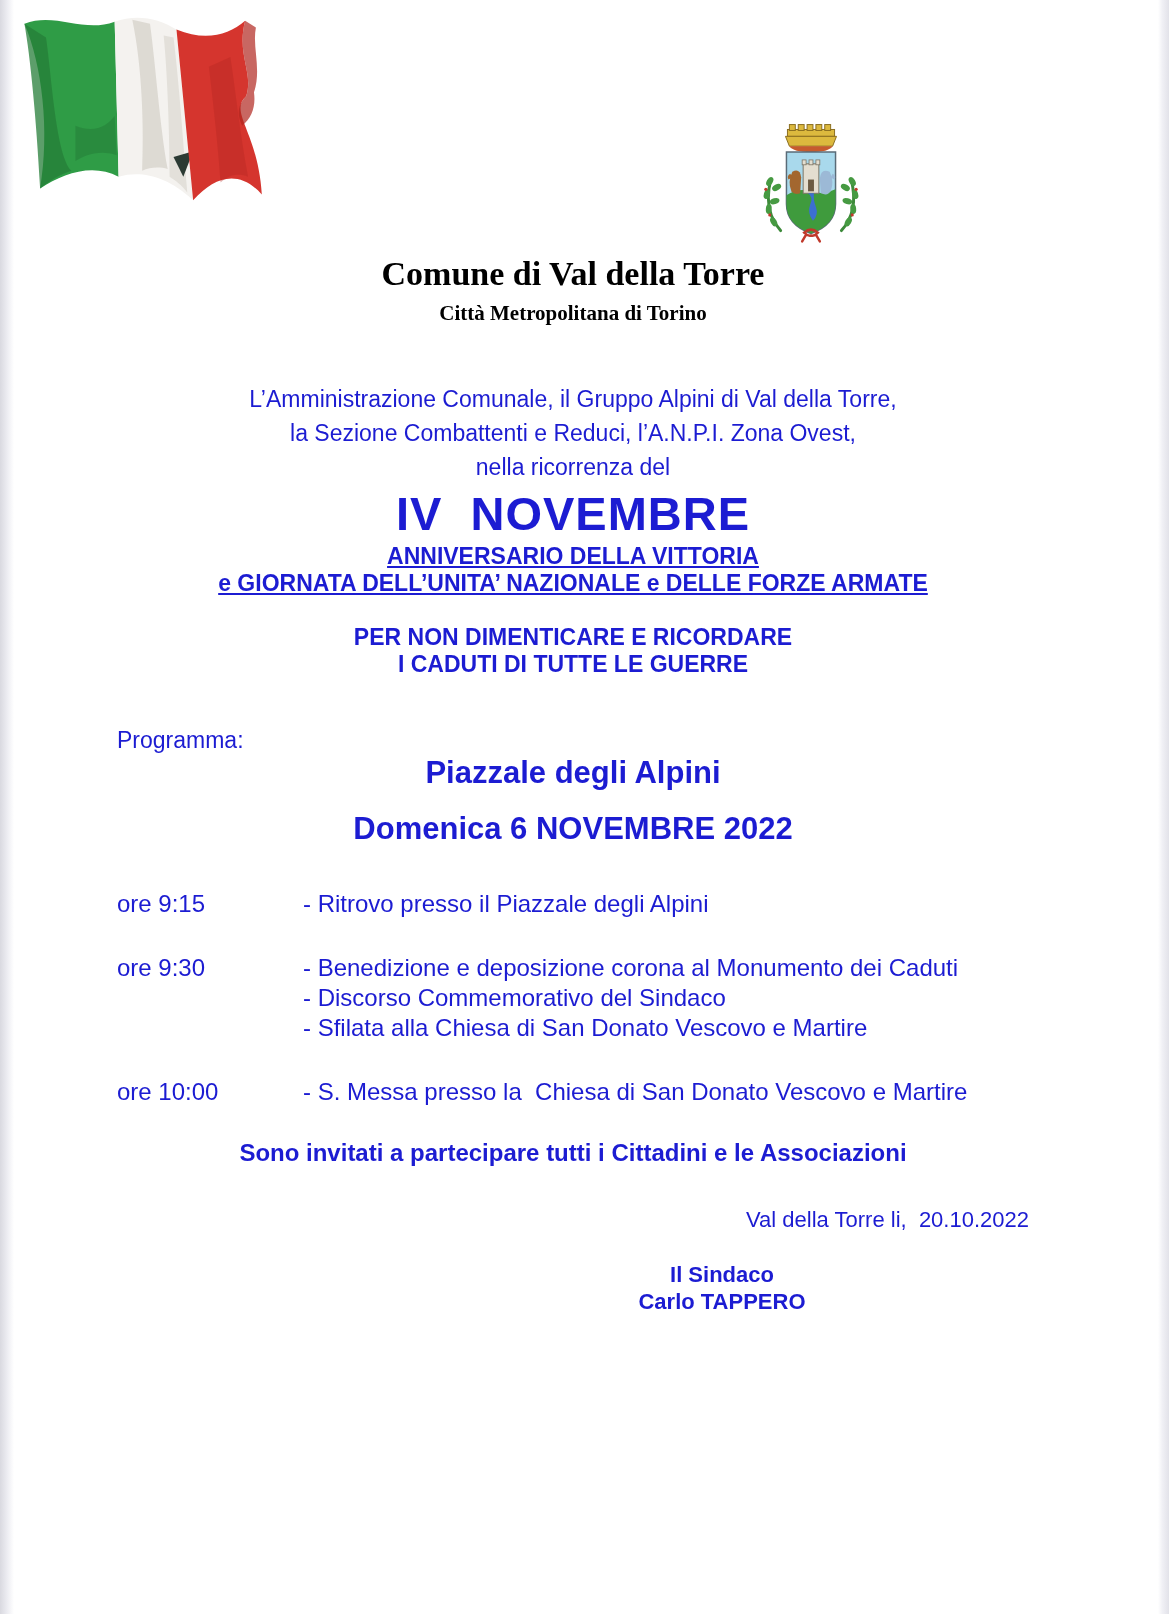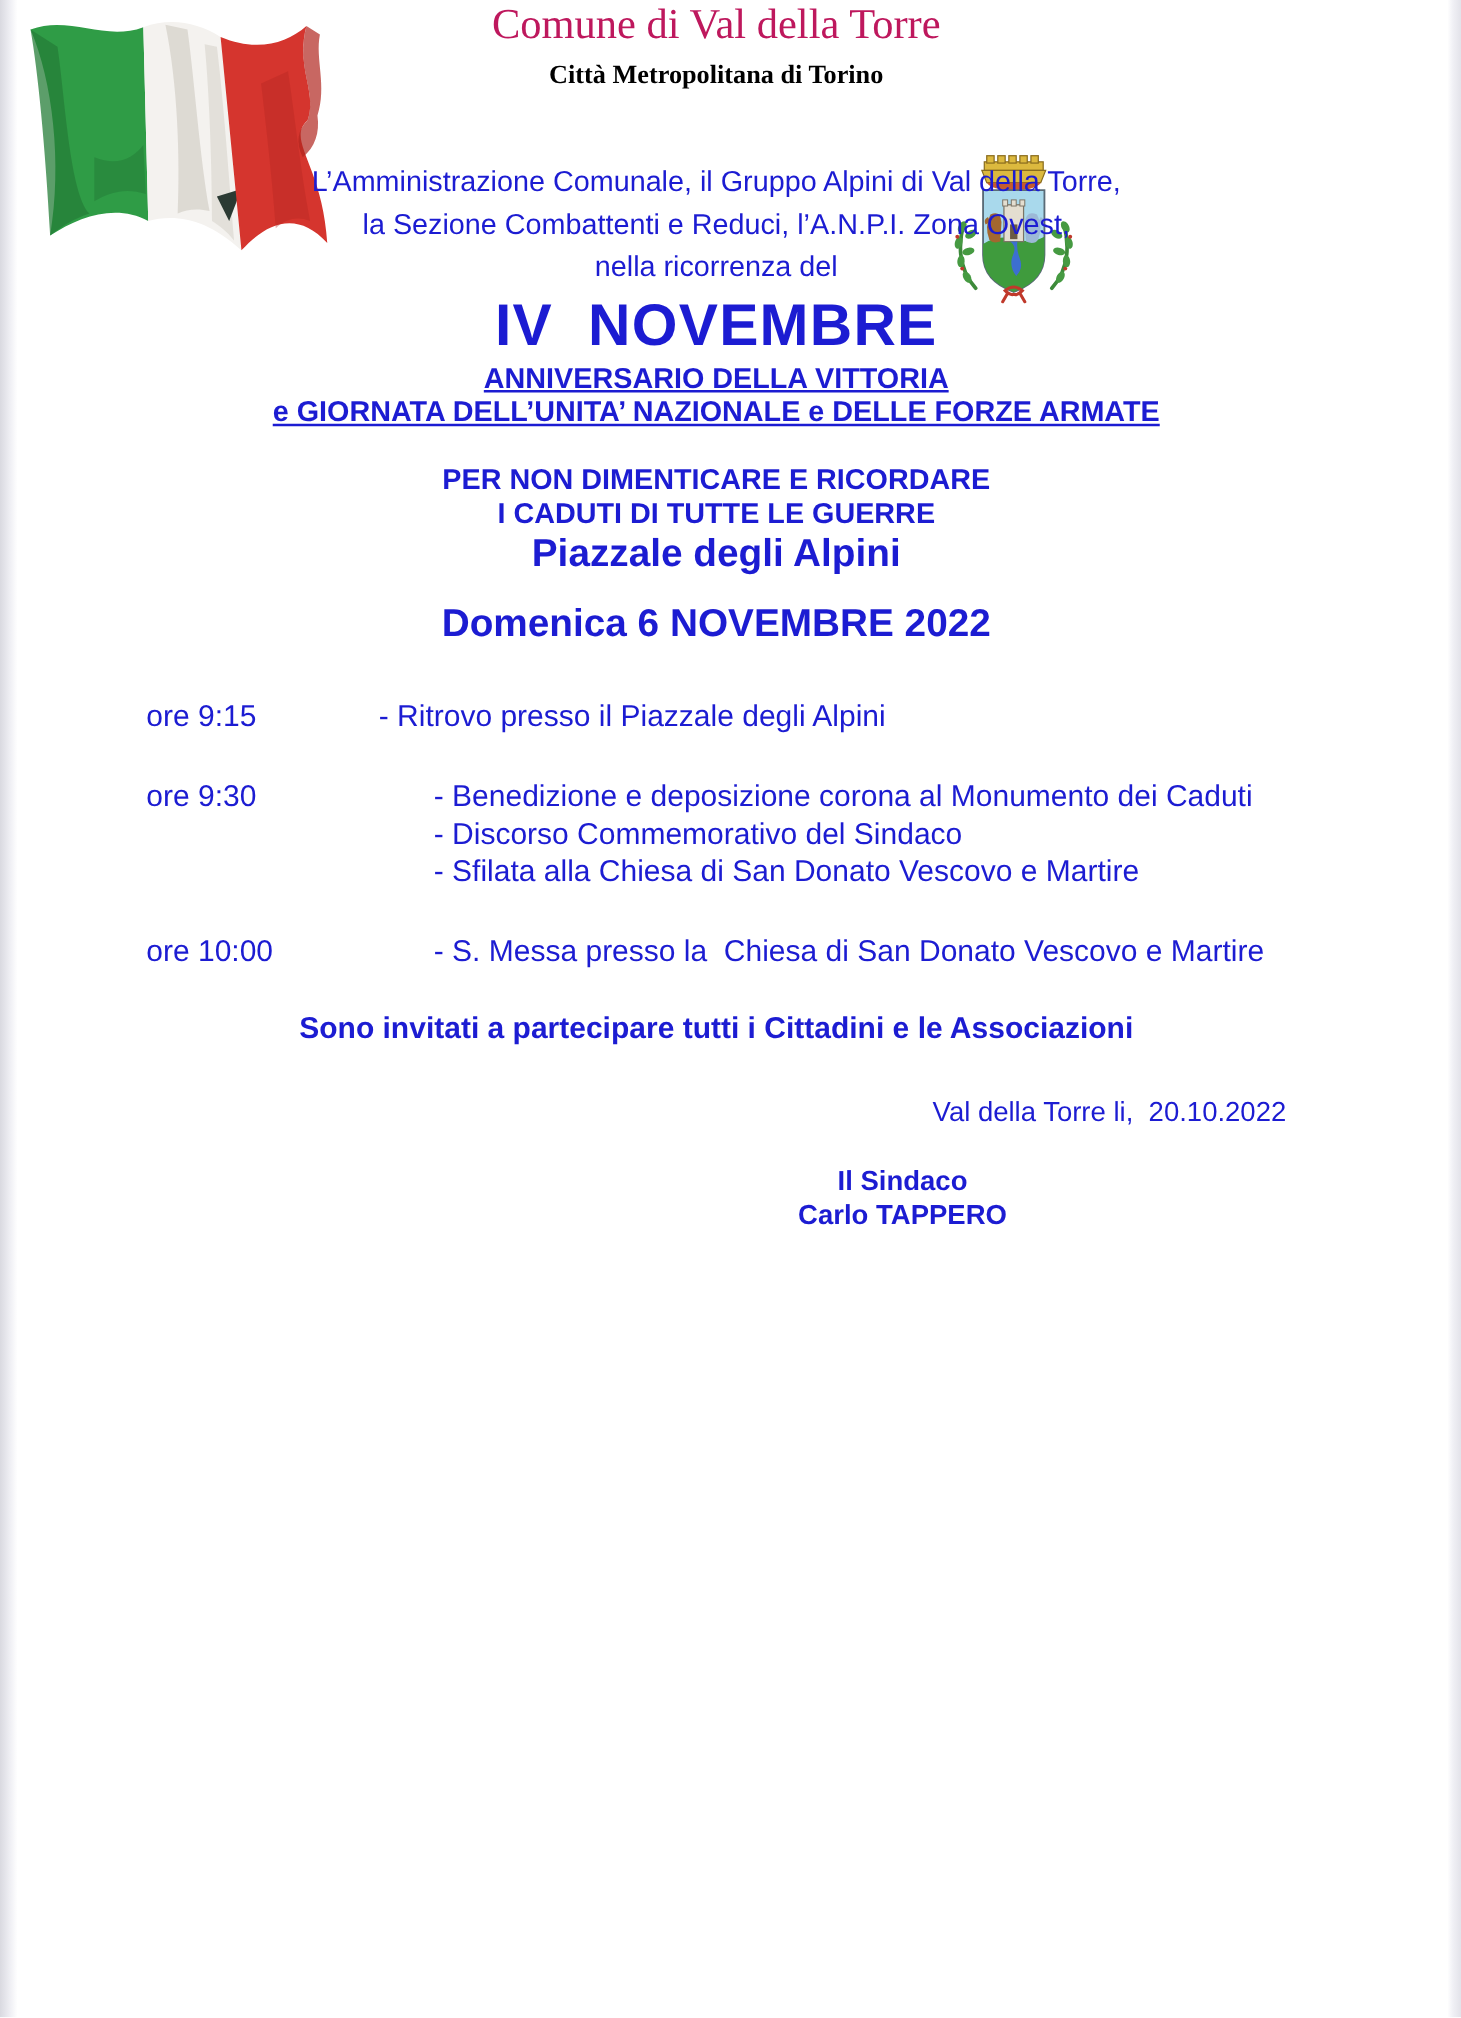--- a/index.html
+++ b/index.html
@@ -21,25 +21,26 @@
   .flag{position:absolute;left:16px;top:8px;width:266px;height:206px;}
   .coat{position:absolute;left:757px;top:120px;width:108px;height:124px;}
 
   .content{
     position:absolute;left:117px;top:0;width:912px;
     color:#1c1cd2;
   }
   .content [data-bind]{white-space:pre-wrap;}
 
   .header-title{
+    margin-top:254px;
     text-align:center;
     font-family:"Liberation Serif", serif;
-    font-weight:normal;
+    font-weight:bold;
     font-size:34px;line-height:40px;
-    color:#be185d;
+    color:#000000;
   }
   .header-sub{
     margin-top:6px;
     text-align:center;
     font-family:"Liberation Serif", serif;
     font-weight:bold;
     font-size:21px;line-height:26px;
     color:#000000;
   }
   .intro{
@@ -78,21 +79,21 @@
     font-size:31px;line-height:32px;
   }
   .date{
     margin-top:22px;
     text-align:center;
     font-weight:bold;
     font-size:31px;line-height:36px;
   }
   .schedule{margin-top:42px;}
   .sched-row{display:flex;align-items:flex-start;}
-  .sched-row + .sched-row{margin-top:34px;gap:44px;}
+  .sched-row + .sched-row{margin-top:34px;}
   .sched-time{
     flex:0 0 186px;
     font-size:24px;line-height:30px;
   }
   .sched-items{flex:1;font-size:24px;line-height:30px;}
   .invitation{
     margin-top:31px;
     text-align:center;
     font-weight:bold;
     font-size:24px;line-height:29px;
@@ -207,20 +208,21 @@
       <div data-bind="intro.line3">nella ricorrenza del</div>
     </div>
 
     <div class="event-title" data-bind="event.title">IV  NOVEMBRE</div>
     <div class="event-sub first" data-bind="event.subtitle1">ANNIVERSARIO DELLA VITTORIA</div>
     <div class="event-sub" data-bind="event.subtitle2">e GIORNATA DELL’UNITA’ NAZIONALE e DELLE FORZE ARMATE</div>
 
     <div class="motto first" data-bind="event.motto1">PER NON DIMENTICARE E RICORDARE</div>
     <div class="motto" data-bind="event.motto2">I CADUTI DI TUTTE LE GUERRE</div>
 
+    <div class="programma" data-bind="program.label">Programma:</div>
     <div class="location" data-bind="program.location">Piazzale degli Alpini</div>
     <div class="date" data-bind="program.date">Domenica 6 NOVEMBRE 2022</div>
 
     <div class="schedule">
       <div class="sched-row">
         <div class="sched-time" data-bind="program.schedule.0.time">ore 9:15</div>
         <div class="sched-items">
           <div data-bind="program.schedule.0.items.0">- Ritrovo presso il Piazzale degli Alpini</div>
         </div>
       </div>

